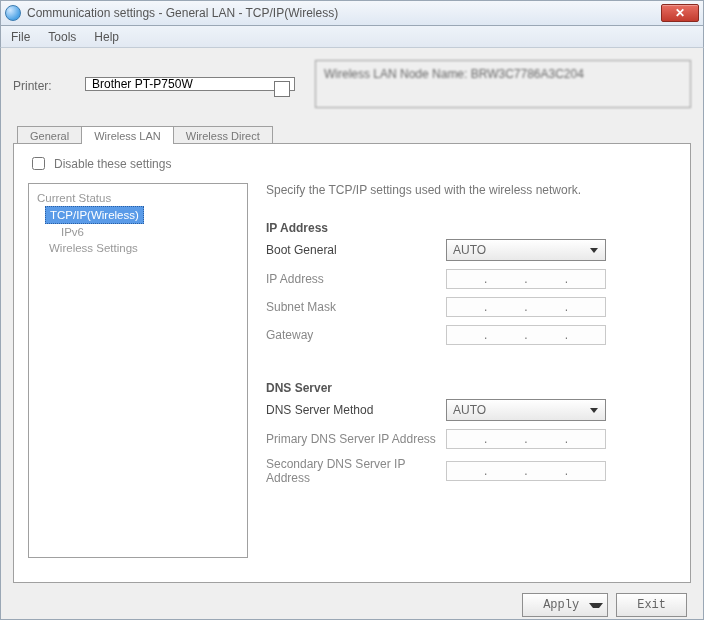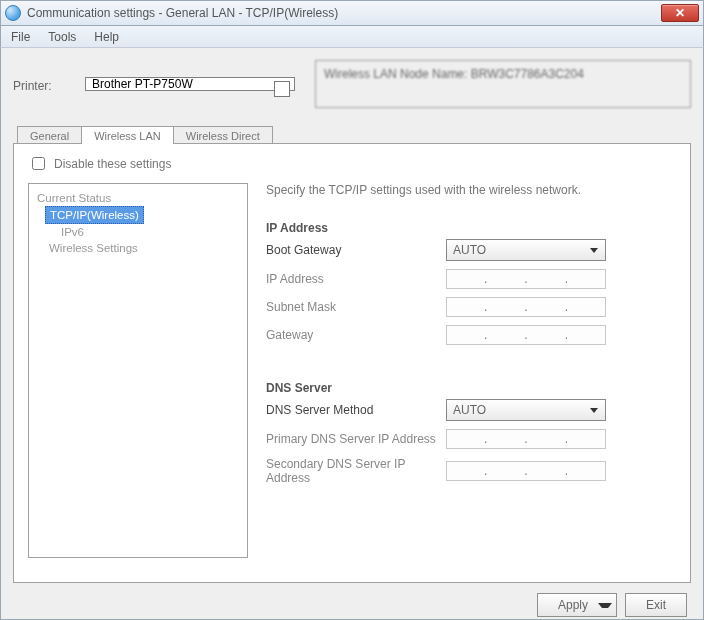--- a/index.html
+++ b/index.html
@@ -188,21 +188,21 @@
     margin-top: 10px;
     display:flex; justify-content:flex-end; gap:8px;
     padding-right: 4px;
   }
   .btn {
     height:24px;
     border:1px solid #8f8f8f;
     background:linear-gradient(#fff,#e7e7e7);
     padding: 0 20px;
     color:#666; filter:blur(0.6px);
-    display:flex; align-items:center;
+    display:flex; align-items:center;font-family:Liberation Mono, monospace;
   }
   .btn.split { padding-right:4px; }
   .btn.split::after {
     content:""; margin-left:10px;
     border-left:1px solid #aaa;
     padding-left:6px;
     width:0; height:0;
     border-left:4px solid transparent;
     border-right:4px solid transparent;
     border-top:5px solid #333;
@@ -259,21 +259,21 @@
         <div class="tree-item">Wireless Settings</div>
       </div>
 
       <div class="form">
         <div class="form-heading">Specify the TCP/IP settings used with the wireless network.</div>
 
         <div>
           <div class="form-section-title">IP Address</div>
 
           <div class="form-row">
-            <div class="label strong">Boot Gateway</div>
+            <div class="label strong">Boot General</div>
             <div class="dropdown">
               <span>AUTO</span>
             </div>
           </div>
 
           <div class="form-row">
             <div class="label">IP Address</div>
             <div class="ip-input">
               <span class="dot">.</span>
                 <span class="dot">.</span>

